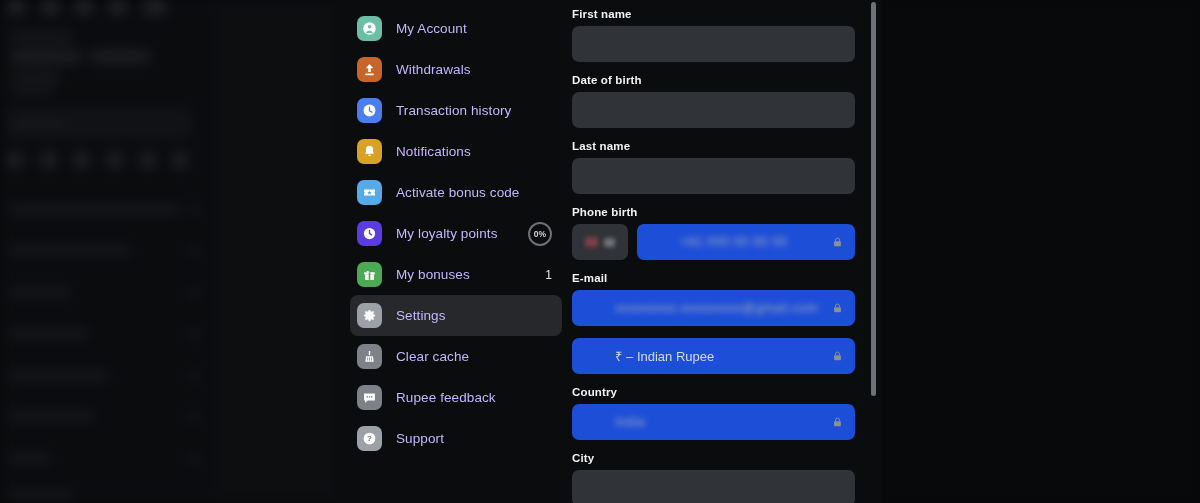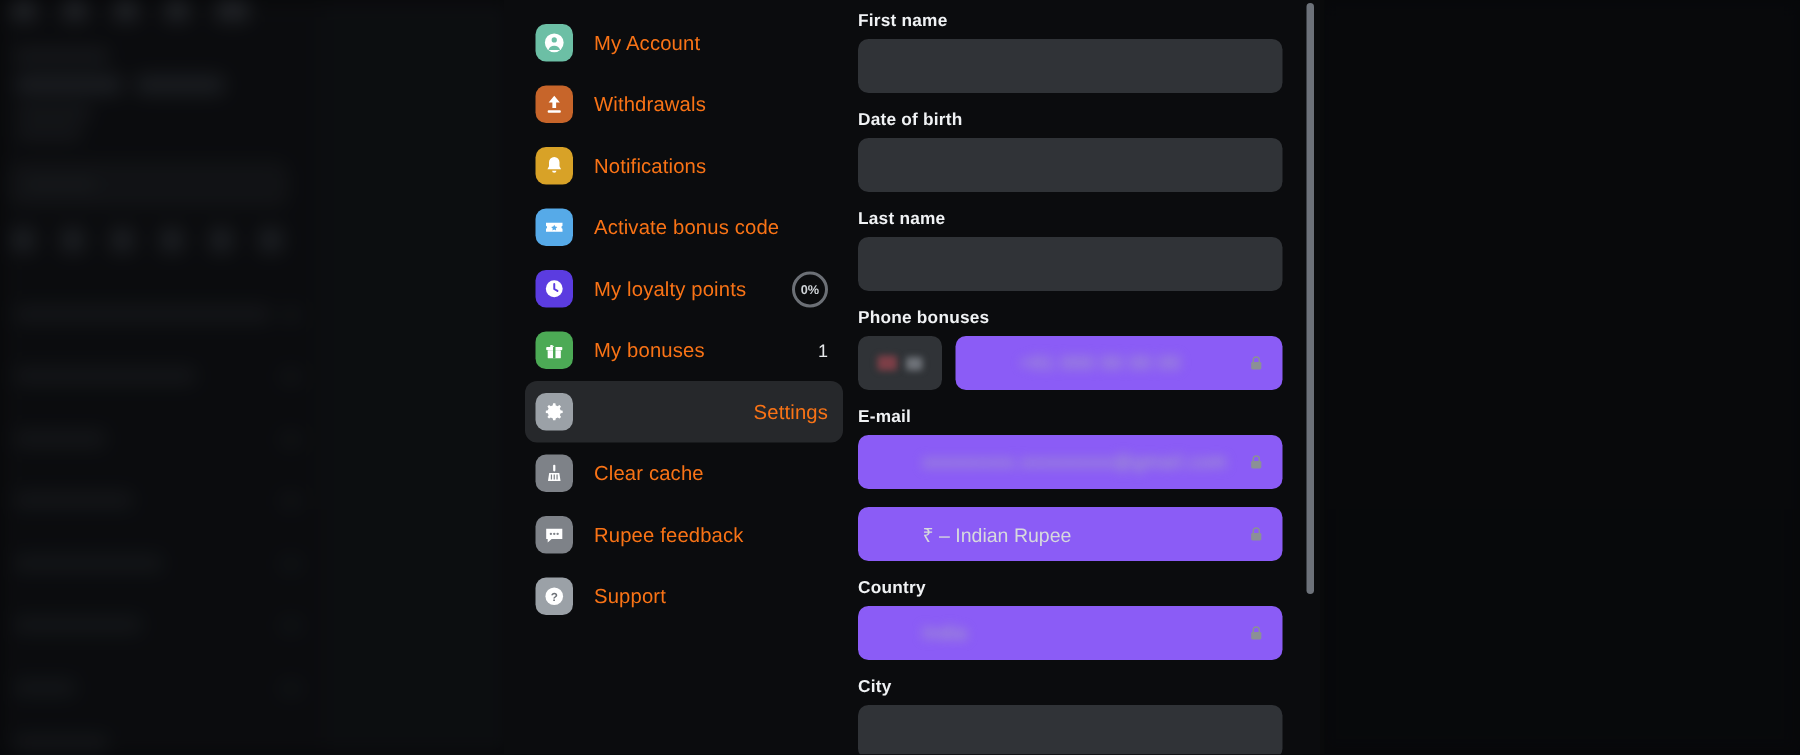--- a/index.html
+++ b/index.html
@@ -46,46 +46,46 @@
   
   .drawer {
     position: absolute; left: 336px; top: 0; width: 545px; height: 503px;
     background: #0b0c0e; display: flex;
   }
   .menu-col { width: 236px; padding-top: 8px; flex: 0 0 236px; }
   .menu-item {
     position: relative; display: flex; align-items: center; gap: 14px;
     height: 41px; margin: 0 10px 0 14px; padding: 0 10px 0 7px; border-radius: 8px;
   }
-  .menu-item.active { background: #26282b; justify-content: space-between; }
+  .menu-item.active { background: #26282b; }
   .mi-ico {
     width: 25px; height: 25px; flex: 0 0 25px; border-radius: 7px;
     display: flex; align-items: center; justify-content: center;
   }
   .mi-ico svg { width: 15px; height: 15px; display: block; }
-  .mi-label { font-size: 13.5px; color: #f97316; letter-spacing: .1px; white-space: nowrap; }
+  .mi-label { font-size: 13.5px; color: #c4b5fd; letter-spacing: .1px; white-space: nowrap; }
   .mi-right { margin-left: auto; font-size: 12px; color: #e6e8ea; }
   .ring {
     width: 24px; height: 24px; border-radius: 50%; border: 2px solid #6c7076;
     display: flex; align-items: center; justify-content: center;
     font-size: 8.5px; font-weight: 700; color: #cfd3d7;
   }
 
   
   .form-col {
     flex: 1; padding: 8px 26px 0 0; position: relative; overflow: hidden;
   }
   .field { margin-bottom: 12px; }
   .field-label { font-size: 11.5px; color: #f0f2f4; font-weight: 700; margin-bottom: 6px; letter-spacing: .15px; }
   .input {
     position: relative; height: 36px; background: #303337; border-radius: 7px;
     display: flex; align-items: center; padding: 0 30px 0 13px;
     font-size: 13px; color: #d7dadd;
   }
-  .input.locked { background: #8b5cf6; padding-left: 43px; }
+  .input.locked { background: #1d4ed8; padding-left: 43px; }
   .lock { position: absolute; right: 12px; top: 50%; transform: translateY(-50%); width: 11px; height: 13px; }
   .blurval { filter: blur(3.4px); color: #aeb3b8; font-size: 12.5px; letter-spacing: .6px; }
   .phone-row { display: flex; gap: 9px; }
   .phone-pre {
     width: 56px; height: 36px; background: #303337; border-radius: 7px;
     display: flex; align-items: center; justify-content: center; gap: 6px;
   }
   .flagdot { width: 13px; height: 10px; border-radius: 2px; background: #7d3f47; filter: blur(2.2px); }
   .cc { width: 11px; height: 9px; border-radius: 2px; background: #6e7278; filter: blur(2.2px); }
   .phone-main { flex: 1; }
@@ -195,20 +195,29 @@
       <div class="menu-item">
         <span class="mi-ico" style="background:#c7652a">
           <svg viewBox="0 0 24 24" fill="#ffffff">
               <path d="M12 3l6 7h-4v6h-4v-6H6z"></path>
               <rect x="5" y="18.5" width="14" height="2.6" rx="1"></rect>
             </svg>
         </span>
         <span class="mi-label">Withdrawals</span>
       </div>
 
+      <div class="menu-item">
+        <span class="mi-ico" style="background:#4a7ef0">
+          <svg viewBox="0 0 24 24">
+              <circle cx="12" cy="12" r="9.5" fill="#ffffff"></circle>
+              <path d="M12 6.6v5.8l4 2.3" stroke="#4a7ef0" stroke-width="2.1" fill="none" stroke-linecap="round"></path>
+            </svg>
+        </span>
+        <span class="mi-label">Transaction history</span>
+      </div>
 
       <div class="menu-item">
         <span class="mi-ico" style="background:#d8a227">
           <svg viewBox="0 0 24 24" fill="#ffffff">
               <path d="M12 2.6a5.6 5.6 0 0 1 5.6 5.6v4.4l1.7 3H4.7l1.7-3V8.2A5.6 5.6 0 0 1 12 2.6z"></path>
               <path d="M9.7 17.2h4.6a2.3 2.3 0 0 1-4.6 0z"></path>
             </svg>
         </span>
         <span class="mi-label">Notifications</span>
       </div>
@@ -304,21 +313,21 @@
         <div class="field-label">Date of birth</div>
         <div class="input"></div>
       </div>
 
       <div class="field">
         <div class="field-label">Last name</div>
         <div class="input"></div>
       </div>
 
       <div class="field">
-        <div class="field-label">Phone bonuses</div>
+        <div class="field-label">Phone birth</div>
         <div class="phone-row">
           <div class="phone-pre">
             <span class="flagdot"></span>
             <span class="cc"></span>
           </div>
           <div class="input locked phone-main">
             <span class="blurval">+91 000 00 00 00</span>
             <svg class="lock" viewBox="0 0 24 24" fill="#8b9096">
               <rect x="4.6" y="10.4" width="14.8" height="11" rx="2"></rect>
               <path d="M7.6 10.4V7.8a4.4 4.4 0 0 1 8.8 0v2.6" fill="none" stroke="#8b9096" stroke-width="2.1"></path>

